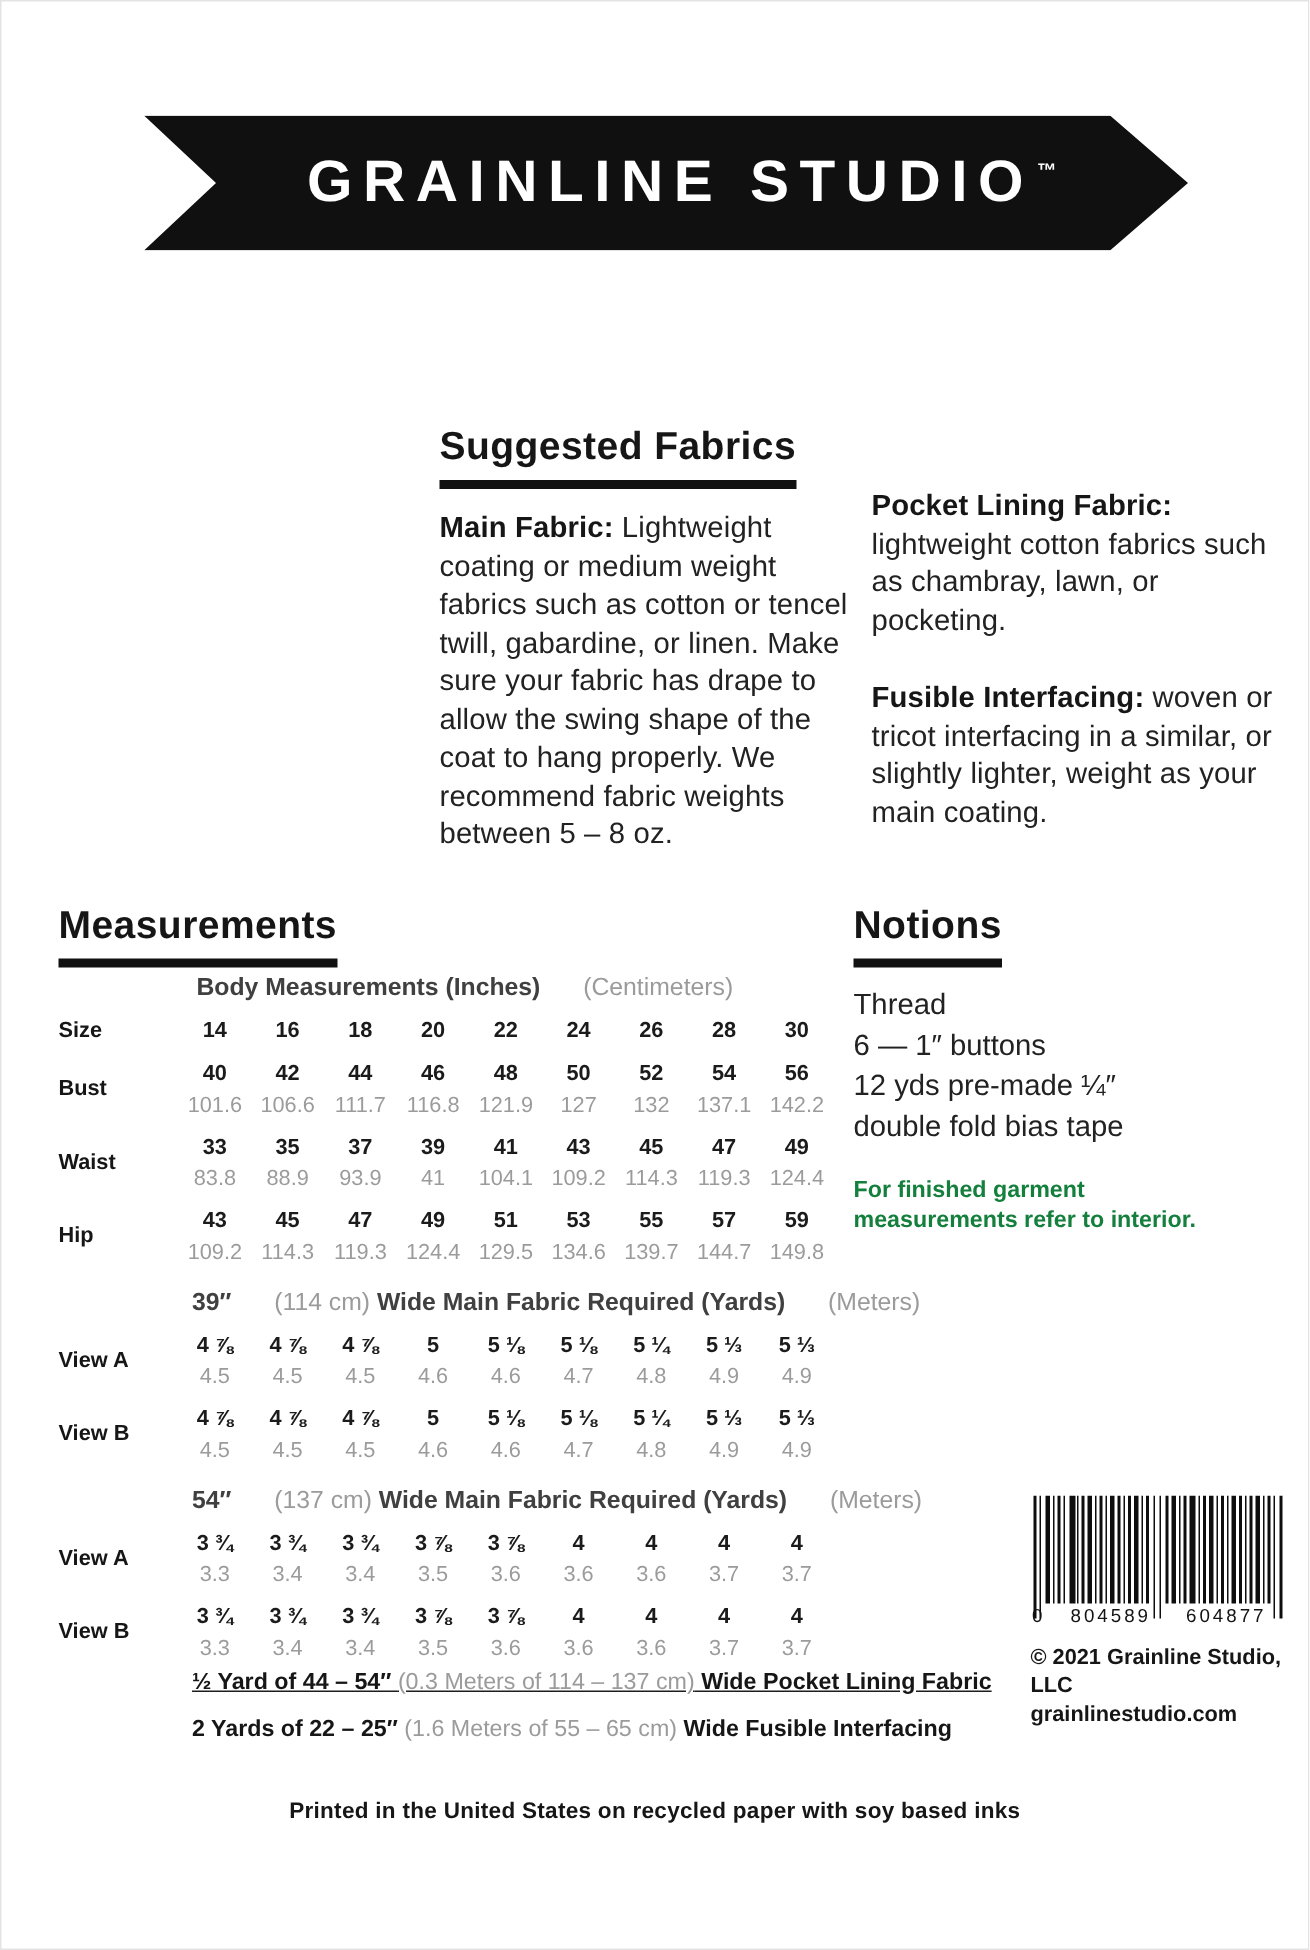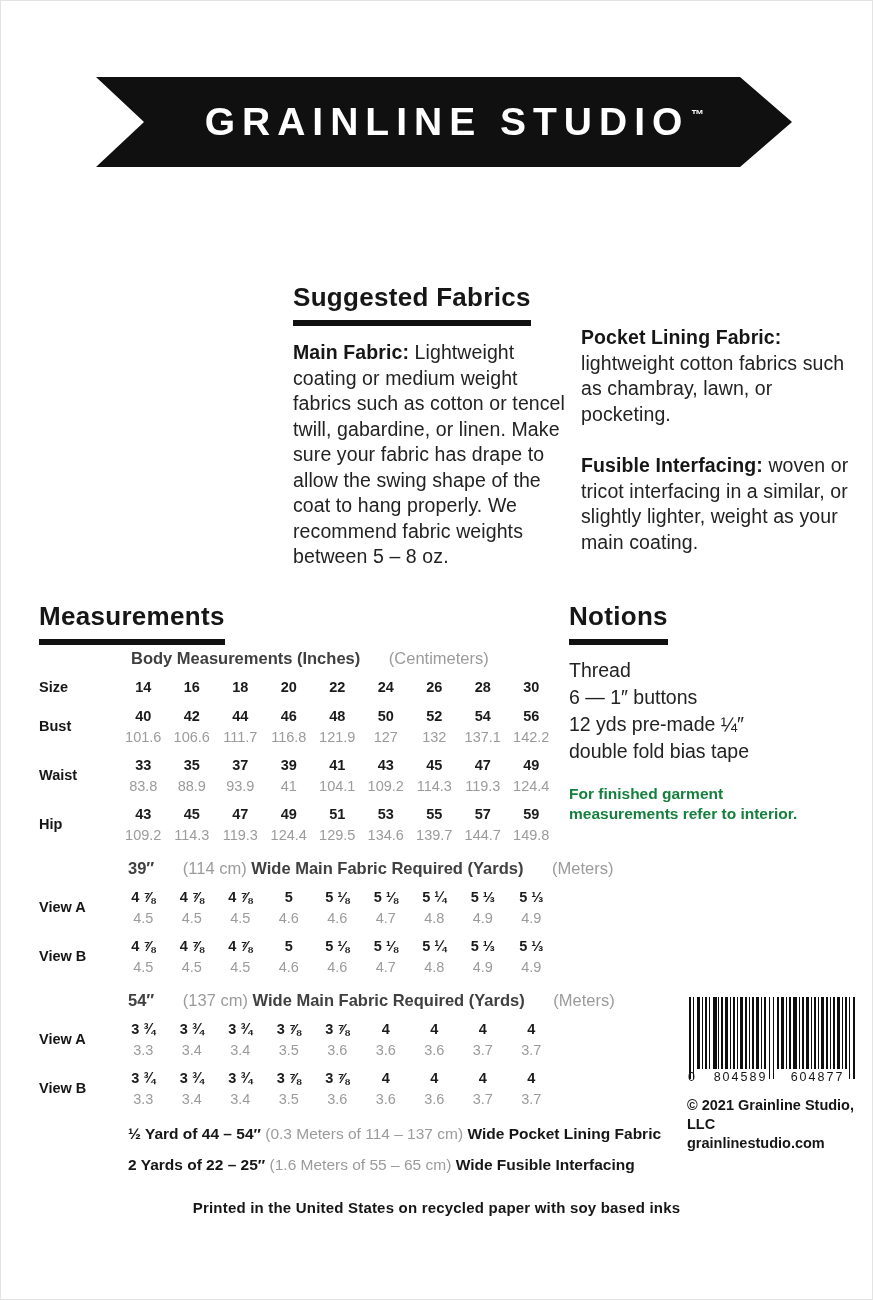--- a/index.html
+++ b/index.html
@@ -103,21 +103,21 @@
   .cv { font-weight: bold; font-size: 14.5px; color: #1b1b1b; line-height: 20px; }
   .cg { font-size: 14.5px; color: #9b9b9b; line-height: 17px; margin-top: 3px; }
 
   .footnote {
     margin: 13px 0 0 89px;
     font-size: 15.5px;
     white-space: nowrap;
   }
   .footnote .b { font-weight: bold; color: #161616; }
   .footnote .g { color: #9b9b9b; font-weight: normal; }
-  .footnote-first { margin-top: 17px; }
+  .footnote-first { margin-top: 5px; text-decoration: underline; }
 
   
   .barcode { position: absolute; left: 686px; top: 996px; width: 170px; }
   .bc-bars { display: block; width: 170px; height: 84px; }
   .bc-bars rect { fill: #0e0e0e; }
   .bc-digits {
     display: flex;
     margin-top: -11px;
     padding: 0 1px;
     font-size: 12.5px;

